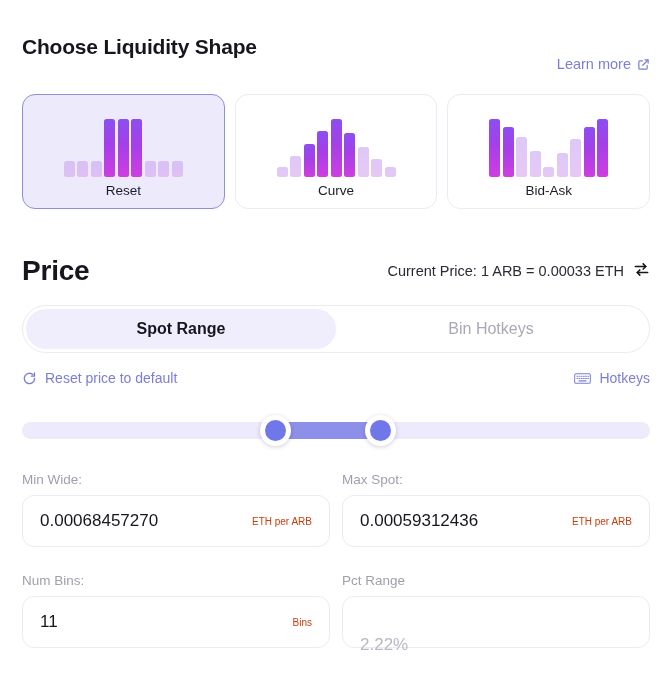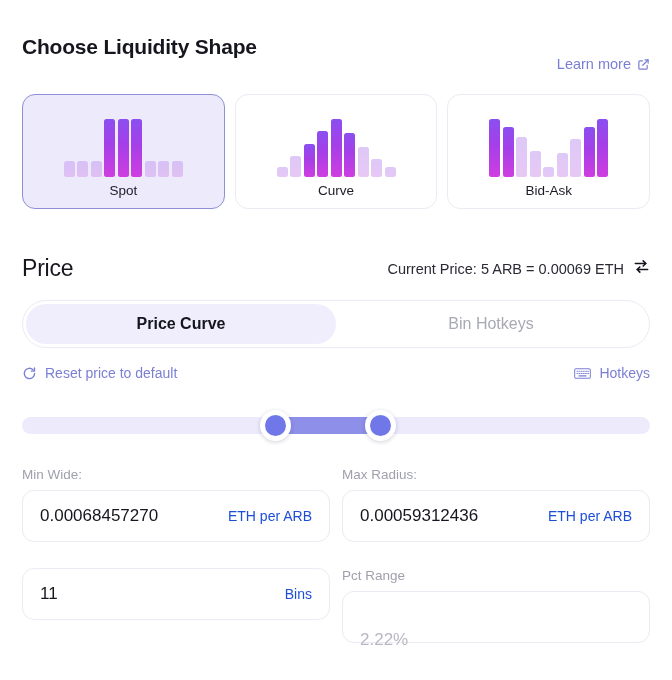--- a/index.html
+++ b/index.html
@@ -86,22 +86,22 @@
   }
 
   
   .price-head {
     display: flex;
     align-items: center;
     justify-content: space-between;
     margin-top: 46px;
   }
   .price-title {
-    font-size: 23px;
-    font-weight: normal;
+    font-size: 28px;
+    font-weight: bold;
     letter-spacing: -0.2px;
     color: #16161f;
   }
   .current-price-wrap {
     display: flex;
     align-items: center;
     gap: 9px;
   }
   .current-price {
     font-size: 14.5px;
@@ -214,22 +214,22 @@
     align-items: center;
     justify-content: space-between;
     padding: 16px 17px;
   }
   .field-value {
     font-size: 17px;
     color: #16161f;
   }
   .field-value.placeholder { color: #b8b8c4; margin-top: 45px; }
   .field-suffix {
-    font-size: 14px;
-    color: #1d4ed8;
+    font-size: 10px;
+    color: #c2410c;
   }
 </style>
 </head>
 <body>
 
 <div class="page">
 
   <div class="section-head">
     <div class="section-title">Choose Liquidity Shape</div>
     <div class="learn-more">
@@ -250,21 +250,21 @@
           <div class="bar pale" style="height: 16px;"></div>
           <div class="bar pale" style="height: 16px;"></div>
           <div class="bar pale" style="height: 16px;"></div>
           <div class="bar" style="height: 58px;"></div>
           <div class="bar" style="height: 58px;"></div>
           <div class="bar" style="height: 58px;"></div>
           <div class="bar pale" style="height: 16px;"></div>
           <div class="bar pale" style="height: 16px;"></div>
           <div class="bar pale" style="height: 16px;"></div>
         </div>
-      <div class="shape-label">Spot</div>
+      <div class="shape-label">Reset</div>
     </div>
     <div class="shape-card">
       <div class="shape-chart">
           <div class="bar pale" style="height: 10px;"></div>
           <div class="bar pale" style="height: 21px;"></div>
           <div class="bar" style="height: 33px;"></div>
           <div class="bar" style="height: 46px;"></div>
           <div class="bar" style="height: 58px;"></div>
           <div class="bar" style="height: 44px;"></div>
           <div class="bar pale" style="height: 30px;"></div>
@@ -285,34 +285,34 @@
           <div class="bar" style="height: 50px;"></div>
           <div class="bar" style="height: 58px;"></div>
         </div>
       <div class="shape-label">Bid-Ask</div>
     </div>
   </div>
 
   <div class="price-head">
     <div class="price-title">Price</div>
     <div class="current-price-wrap">
-      <div class="current-price">Current Price: 5 ARB = 0.00069 ETH</div>
+      <div class="current-price">Current Price: 1 ARB = 0.00033 ETH</div>
       <span class="swap-btn">
         <svg width="17" height="17" viewBox="0 0 18 18" fill="none" stroke="#15151e" stroke-width="1.7" stroke-linecap="round" stroke-linejoin="round">
           <path d="M2.5 5.8h11"></path>
             <path d="M10.8 3.1l2.7 2.7-2.7 2.7"></path>
           <path d="M15.5 12.2h-11"></path>
             <path d="M7.2 9.5l-2.7 2.7 2.7 2.7"></path>
         </svg>
       </span>
     </div>
   </div>
 
   <div class="segmented">
-    <div class="seg active">Price Curve</div>
+    <div class="seg active">Spot Range</div>
     <div class="seg">Bin Hotkeys</div>
   </div>
 
   <div class="util-row">
     <div class="util-link">
       <span>
         <svg width="15" height="15" viewBox="0 0 16 16" fill="none" stroke="#7b7fd4" stroke-width="1.5" stroke-linecap="round" stroke-linejoin="round">
           <path d="M13.4 7.9a5.5 5.5 0 1 1-1.7-3.9"></path>
           <path d="M13.3 2.2v3.3H10"></path>
         </svg>
@@ -341,30 +341,31 @@
 
   <div class="field-grid">
     <div class="field">
       <div class="field-label">Min Wide:</div>
       <div class="field-box">
         <span class="field-value">0.00068457270</span>
         <span class="field-suffix">ETH per ARB</span>
       </div>
     </div>
     <div class="field">
-      <div class="field-label">Max Radius:</div>
+      <div class="field-label">Max Spot:</div>
       <div class="field-box">
         <span class="field-value">0.00059312436</span>
         <span class="field-suffix">ETH per ARB</span>
       </div>
     </div>
   </div>
 
   <div class="field-grid">
     <div class="field">
+      <div class="field-label">Num Bins:</div>
       <div class="field-box">
         <span class="field-value">11</span>
         <span class="field-suffix">Bins</span>
       </div>
     </div>
     <div class="field">
       <div class="field-label">Pct Range</div>
       <div class="field-box">
         <span class="field-value placeholder">2.22%</span>
         <span class="field-suffix"></span>

